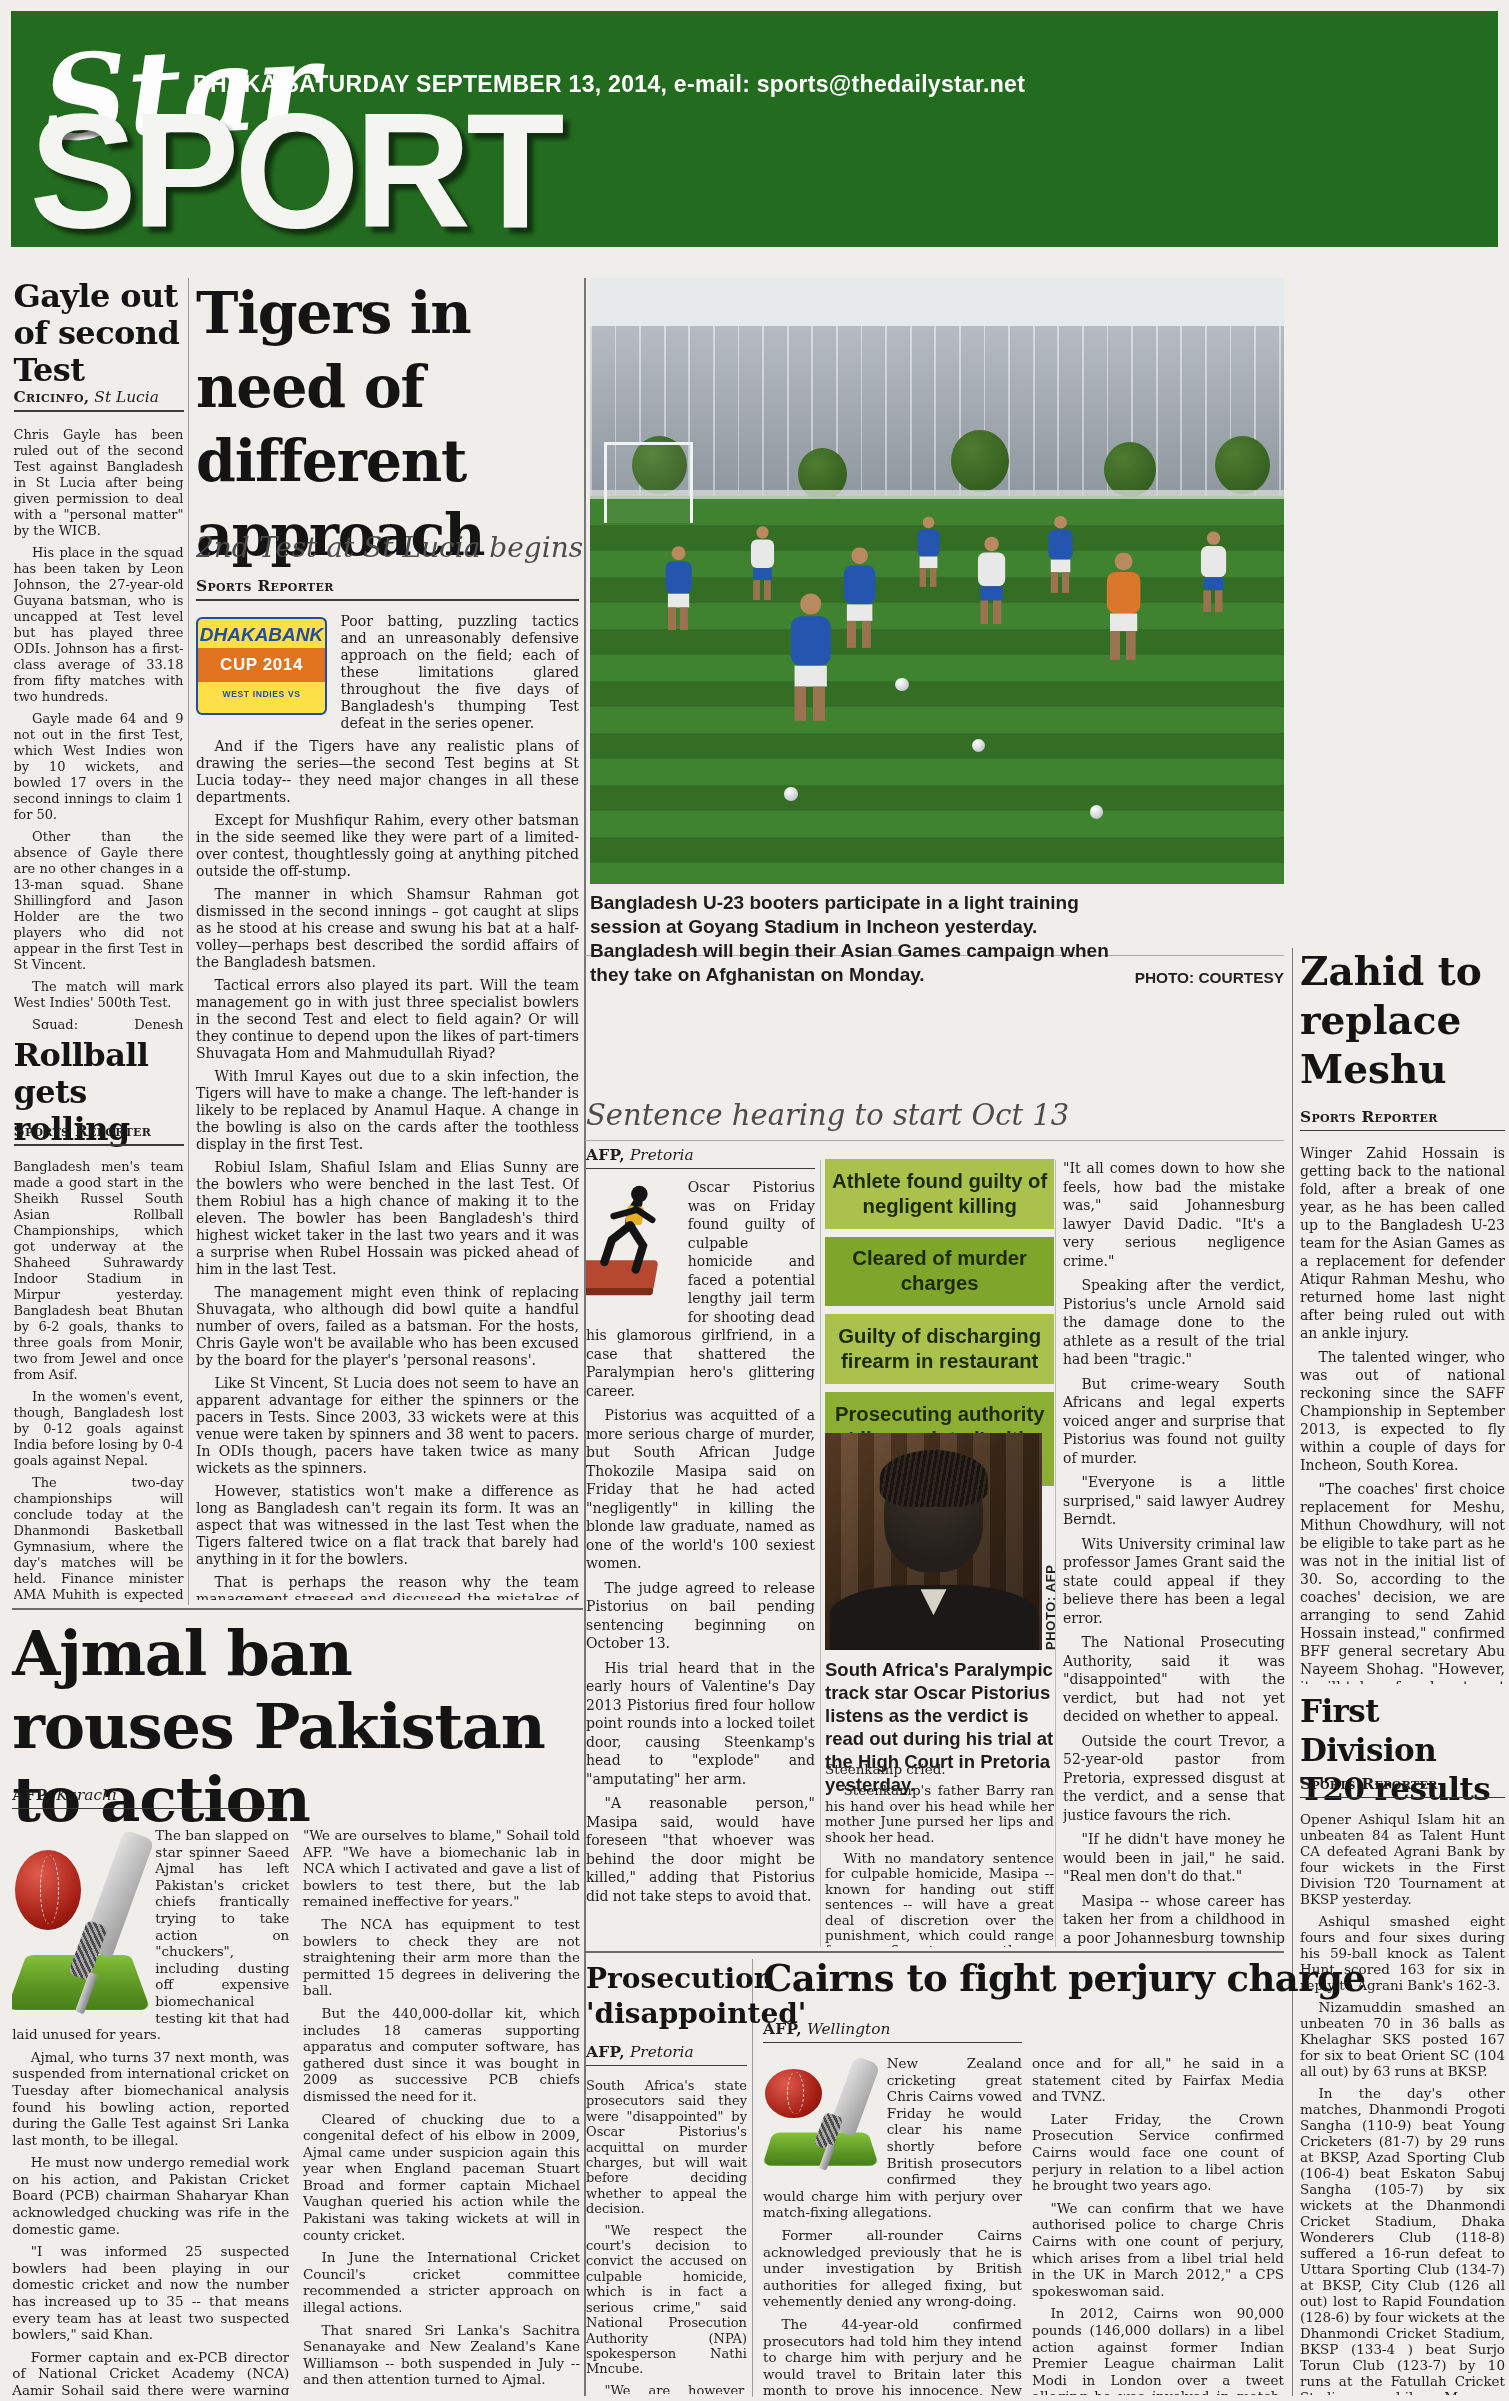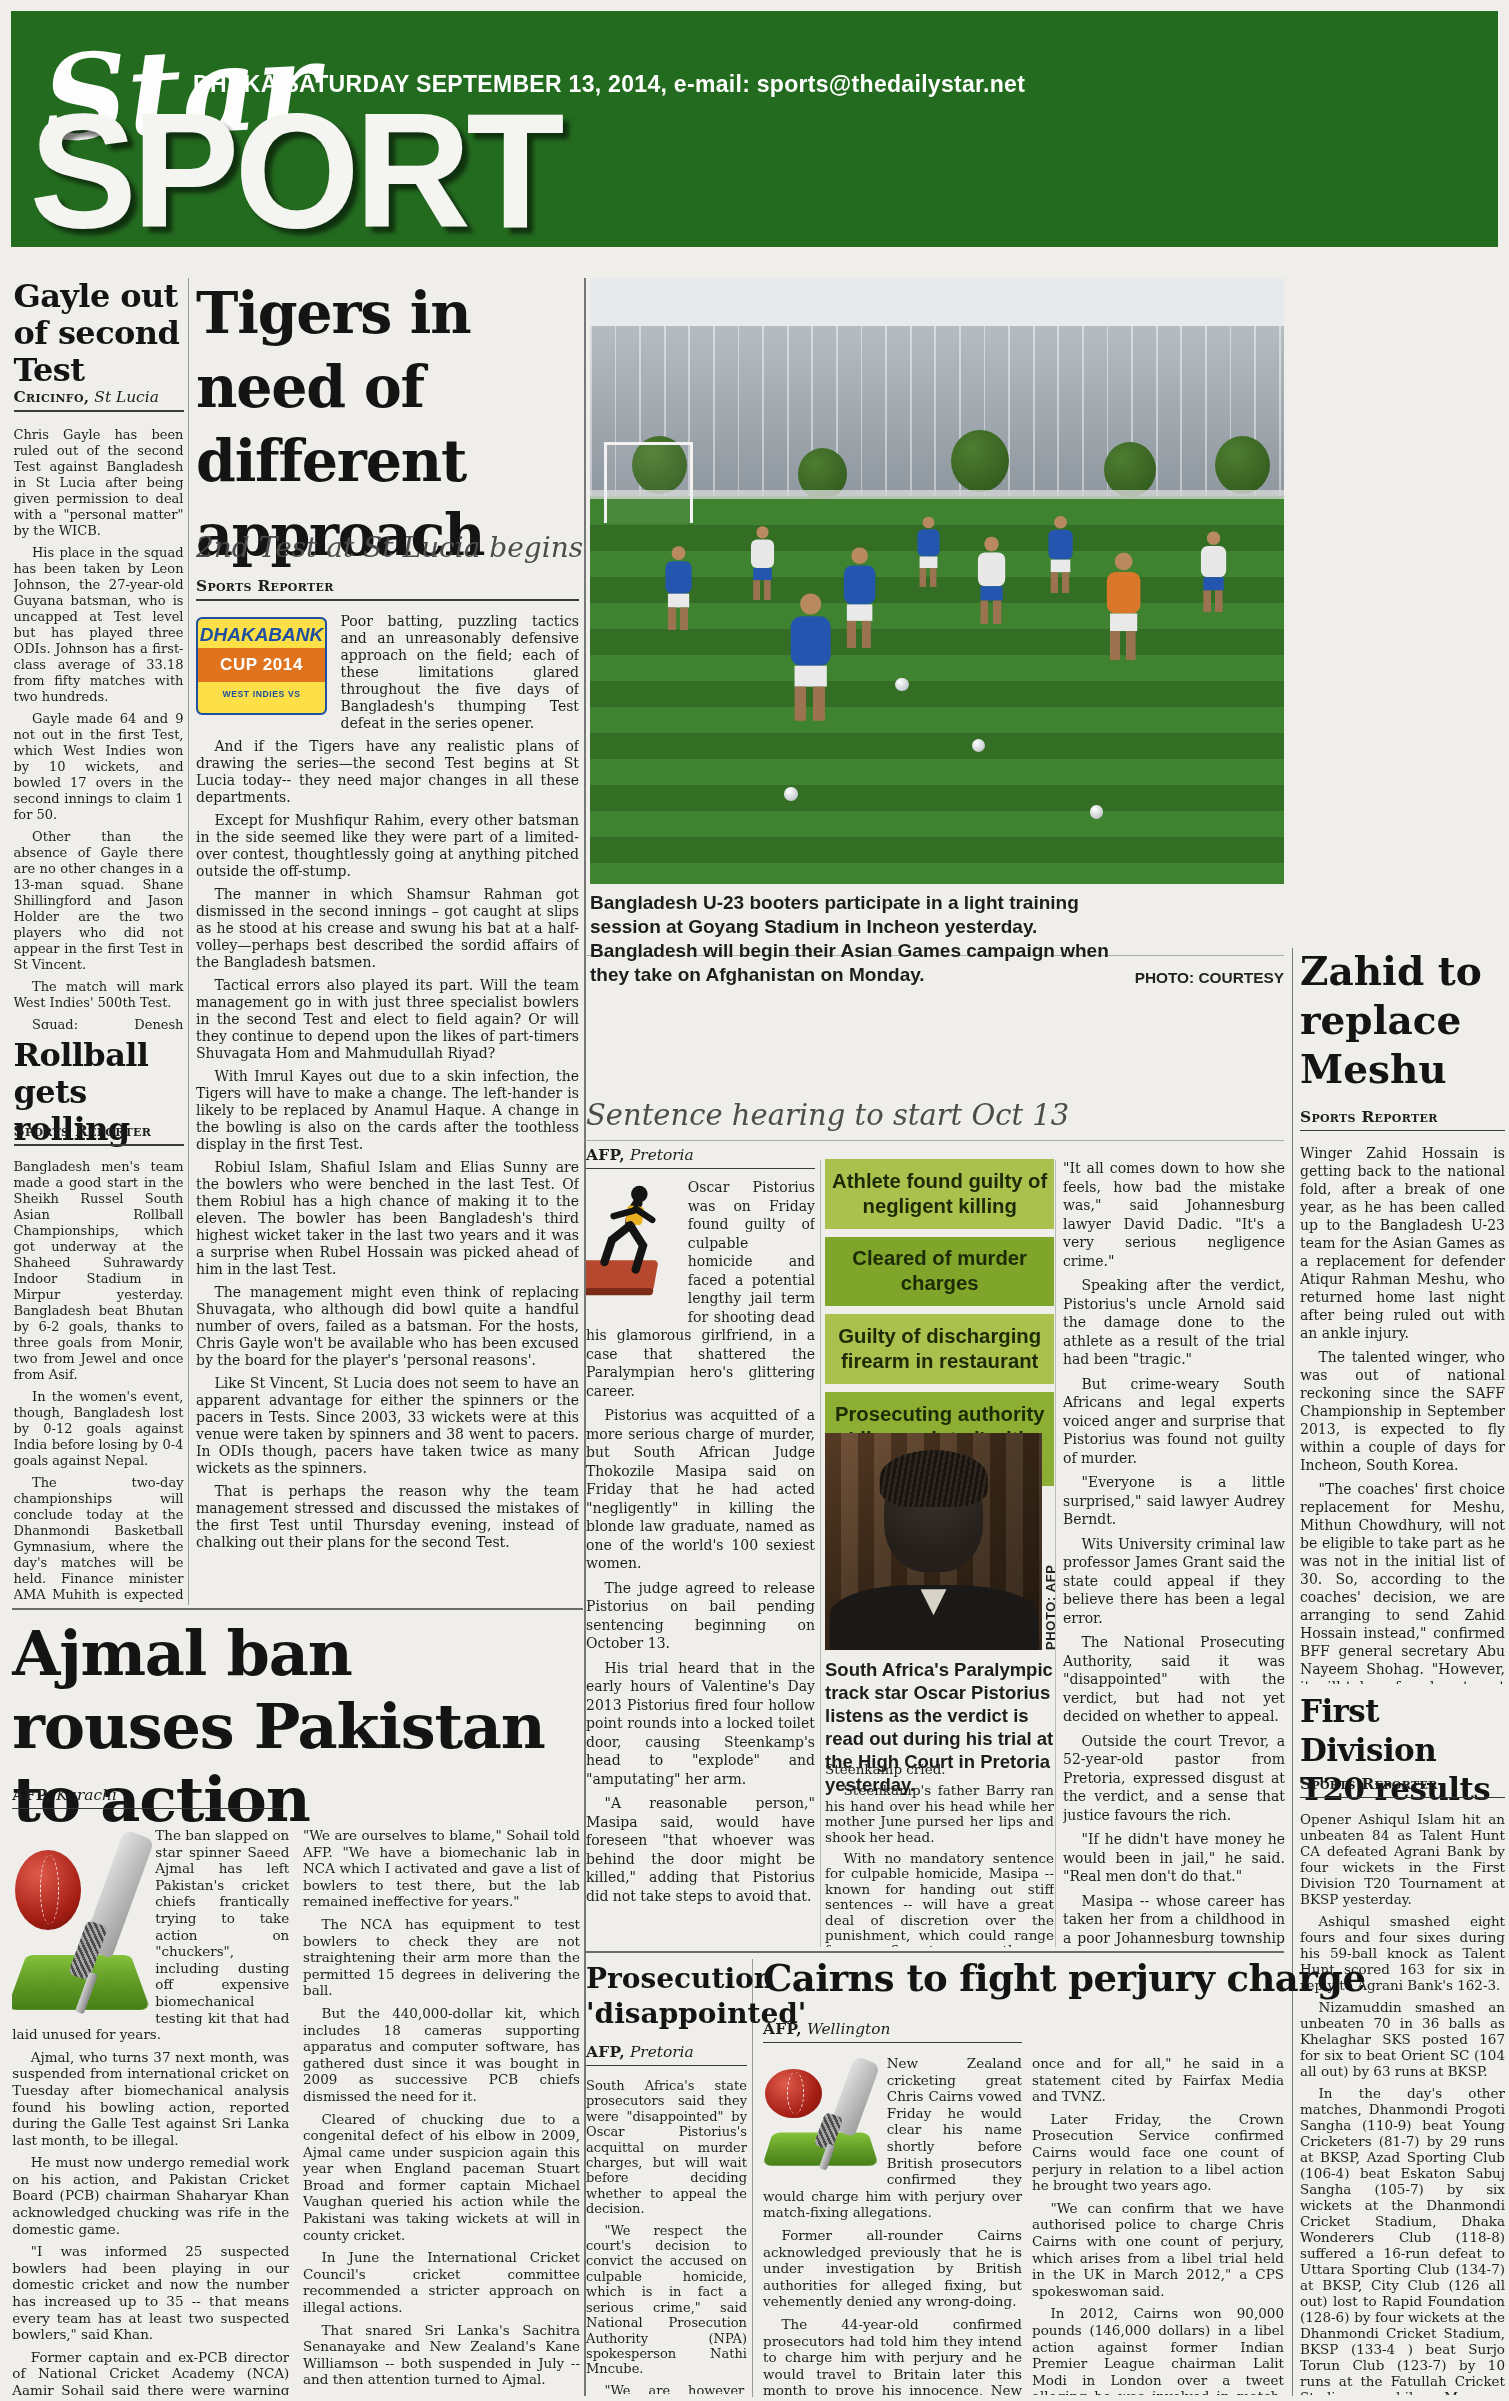--- a/index.html
+++ b/index.html
@@ -169,20 +169,21 @@
     </span>
   <p>Poor batting, puzzling tactics and an unreasonably defensive approach on the field; each of these limitations glared throughout the five days of Bangladesh's thumping Test defeat in the series opener.</p>
       <p>And if the Tigers have any realistic plans of drawing the series—the second Test begins at St Lucia today-- they need major changes in all these departments.</p>
       <p>Except for Mushfiqur Rahim, every other batsman in the side seemed like they were part of a limited-over contest, thoughtlessly going at anything pitched outside the off-stump.</p>
       <p>The manner in which Shamsur Rahman got dismissed in the second innings – got caught at slips as he stood at his crease and swung his bat at a half-volley—perhaps best described the sordid affairs of the Bangladesh batsmen.</p>
       <p>Tactical errors also played its part. Will the team management go in with just three specialist bowlers in the second Test and elect to field again? Or will they continue to depend upon the likes of part-timers Shuvagata Hom and Mahmudullah Riyad?</p>
       <p>With Imrul Kayes out due to a skin infection, the Tigers will have to make a change. The left-hander is likely to be replaced by Anamul Haque. A change in the bowling is also on the cards after the toothless display in the first Test.</p>
       <p>Robiul Islam, Shafiul Islam and Elias Sunny are the bowlers who were benched in the last Test. Of them Robiul has a high chance of making it to the eleven. The bowler has been Bangladesh's third highest wicket taker in the last two years and it was a surprise when Rubel Hossain was picked ahead of him in the last Test.</p>
       <p>The management might even think of replacing Shuvagata, who although did bowl quite a handful number of overs, failed as a batsman. For the hosts, Chris Gayle won't be available who has been excused by the board for the player's 'personal reasons'.</p>
       <p>Like St Vincent, St Lucia does not seem to have an apparent advantage for either the spinners or the pacers in Tests. Since 2003, 33 wickets were at this venue were taken by spinners and 38 went to pacers. In ODIs though, pacers have taken twice as many wickets as the spinners.</p>
+      <p>However, statistics won't make a difference as long as Bangladesh can't regain its form. It was an aspect that was witnessed in the last Test when the Tigers faltered twice on a flat track that barely had anything in it for the bowlers.</p>
       <p>That is perhaps the reason why the team management stressed and discussed the mistakes of the first Test until Thursday evening, instead of chalking out their plans for the second Test.</p>
     </div>
 
   <div class="photo-scene" style="left:590px;top:278px;width:694px;height:606px;">
     <div class="ps-roof"></div>
     <div class="ps-stand"></div>
     <div class="tree" style="left:6%;top:26%;width:55px;height:58px;"></div>
     <div class="tree" style="left:30%;top:28%;width:49px;height:52px;"></div>
     <div class="tree" style="left:52%;top:25%;width:58px;height:62px;"></div>
     <div class="tree" style="left:74%;top:27%;width:52px;height:55px;"></div>

